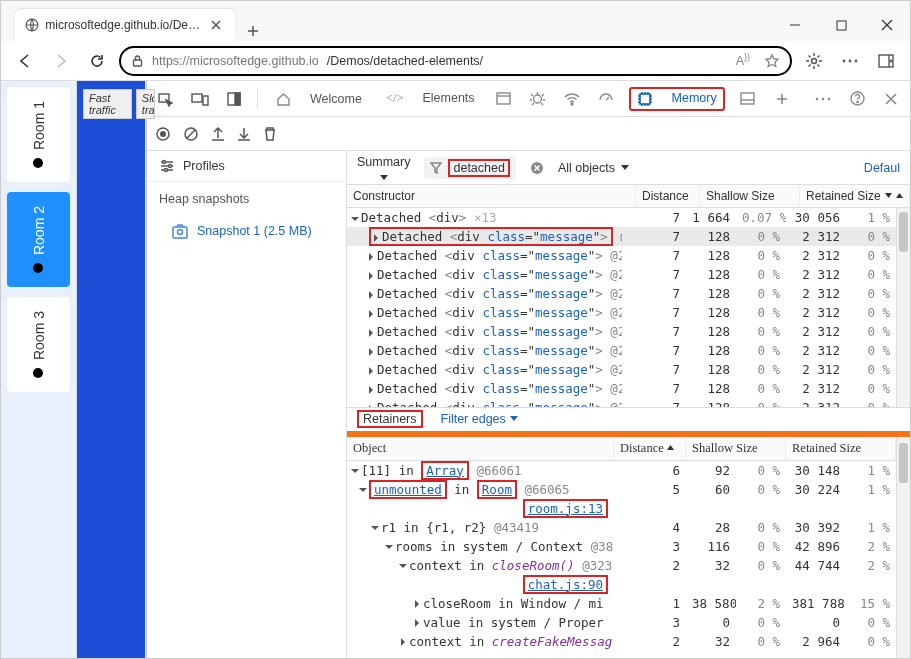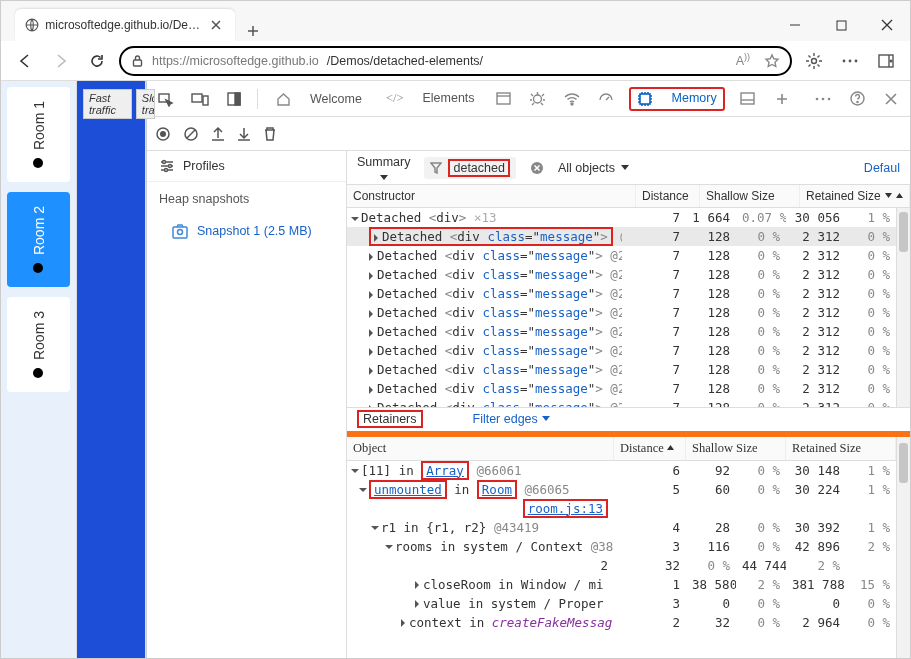--- a/index.html
+++ b/index.html
@@ -58,21 +58,21 @@
   .row.selected { background:#e9e9e9; }
   .rownum { text-align:right; }
   .pct { text-align:right; color:#888; }
   .tri { display:inline-block; width:0; height:0; border-left:4px solid #555; border-top:4px solid transparent; border-bottom:4px solid transparent; margin-right:4px; vertical-align:middle; }
   .tri.open { transform:rotate(90deg); }
   .angle { color:#888; }
   .classn { color:#1862c7; }
   .addr-id { color:#888; }
   .retain-tabs { height:30px; display:flex; align-items:center; gap:18px; padding:0 10px; border-top:1px solid #ddd; border-bottom:6px solid #f97316; }
   .retain-tabs .r-tab { border:2px solid #d22; padding:0 4px; }
-  .retain-tabs .fe { color:#1862c7; display:flex; align-items:center; gap:4px;margin-left:32px; }
+  .retain-tabs .fe { color:#1862c7; display:flex; align-items:center; gap:4px; }
   .ret-body { flex:0 0 auto; overflow:auto; font-family: Consolas, monospace; font-size:12.5px; }
   .ret-hdr { display:grid; grid-template-columns: 1fr 72px 50px 50px 60px 50px; background:#fafafa; border-bottom:1px solid #ddd; }
   .ret-hdr > div { padding:4px 6px; border-right:1px solid #eee; font-family:"Segoe UI"; }
   .ret-row { display:grid; grid-template-columns: 1fr 72px 50px 50px 60px 50px; }
   .ret-row > div { padding:2px 6px; white-space:nowrap; overflow:hidden; }
   .pad1 { padding-left:14px !important; }
   .pad2 { padding-left:26px !important; }
   .pad3 { padding-left:40px !important; }
   .pad4 { padding-left:54px !important; }
   .pad5 { padding-left:68px !important; }
@@ -550,25 +550,34 @@
                 </div>
                 <div class="ret-row">
                   <div class="pad3"><span class="tri open"></span>rooms in system / Context <span class="addr-id">@38</span></div>
                   <div class="rownum">3</div>
                   <div class="rownum">116</div>
                   <div class="pct">0 %</div>
                   <div class="rownum">42 896</div>
                   <div class="pct">2 %</div>
                 </div>
                 <div class="ret-row">
+                  <div class="pad4"><span class="tri open"></span>context in <span class="kw" style="font-style:italic;">closeRoom()</span> <span class="addr-id">@323</span></div>
                   <div class="rownum">2</div>
                   <div class="rownum">32</div>
                   <div class="pct">0 %</div>
                   <div class="rownum">44 744</div>
                   <div class="pct">2 %</div>
+                </div>
+                <div class="ret-row">
+                  <div class="pad5" style="text-align:right;"><span class="redbox"><span class="lnk">chat.js:90</span></span></div>
+                  <div></div>
+                  <div></div>
+                  <div></div>
+                  <div></div>
+                  <div></div>
                 </div>
                 <div class="ret-row">
                   <div class="pad5"><span class="tri"></span>closeRoom in Window / mi</div>
                   <div class="rownum">1</div>
                   <div class="rownum">38 580</div>
                   <div class="pct">2 %</div>
                   <div class="rownum">381 788</div>
                   <div class="pct">15 %</div>
                 </div>
                 <div class="ret-row">

